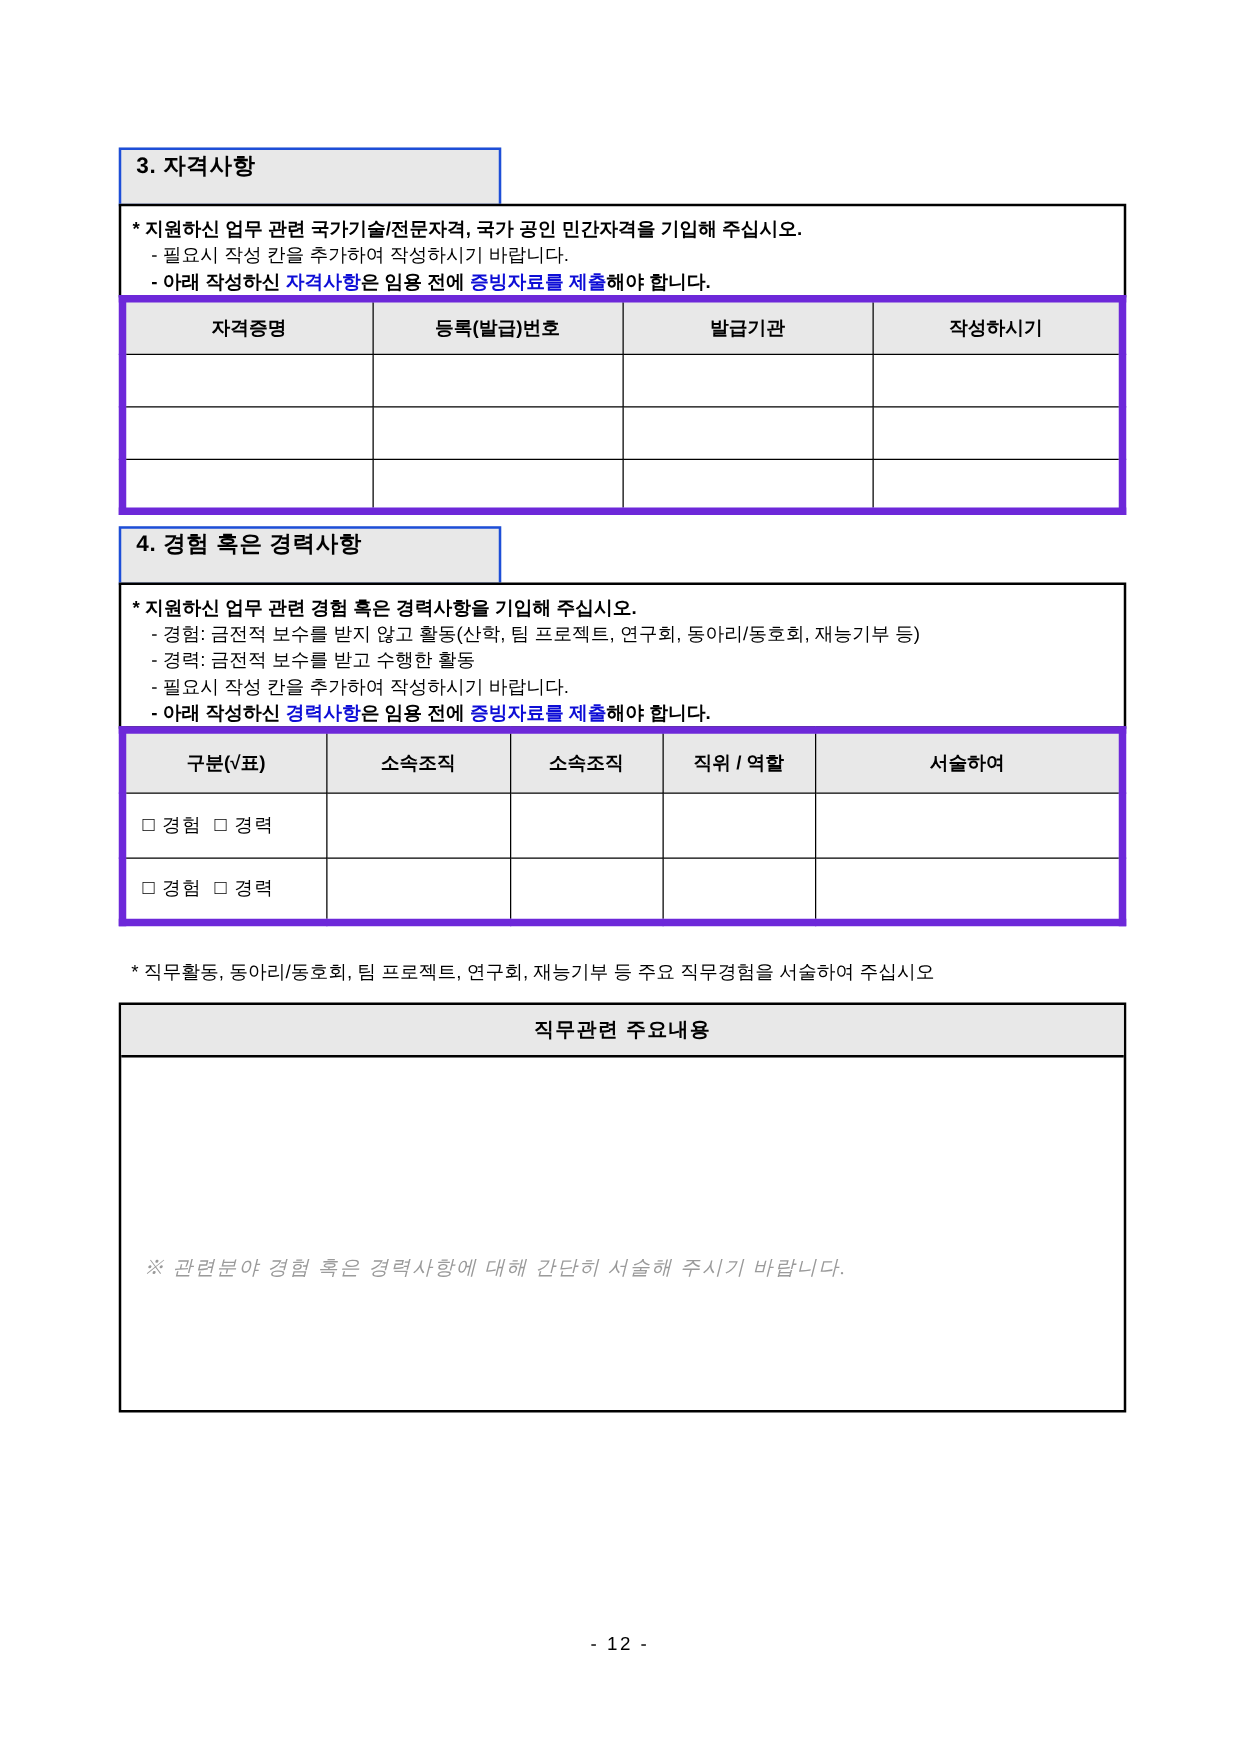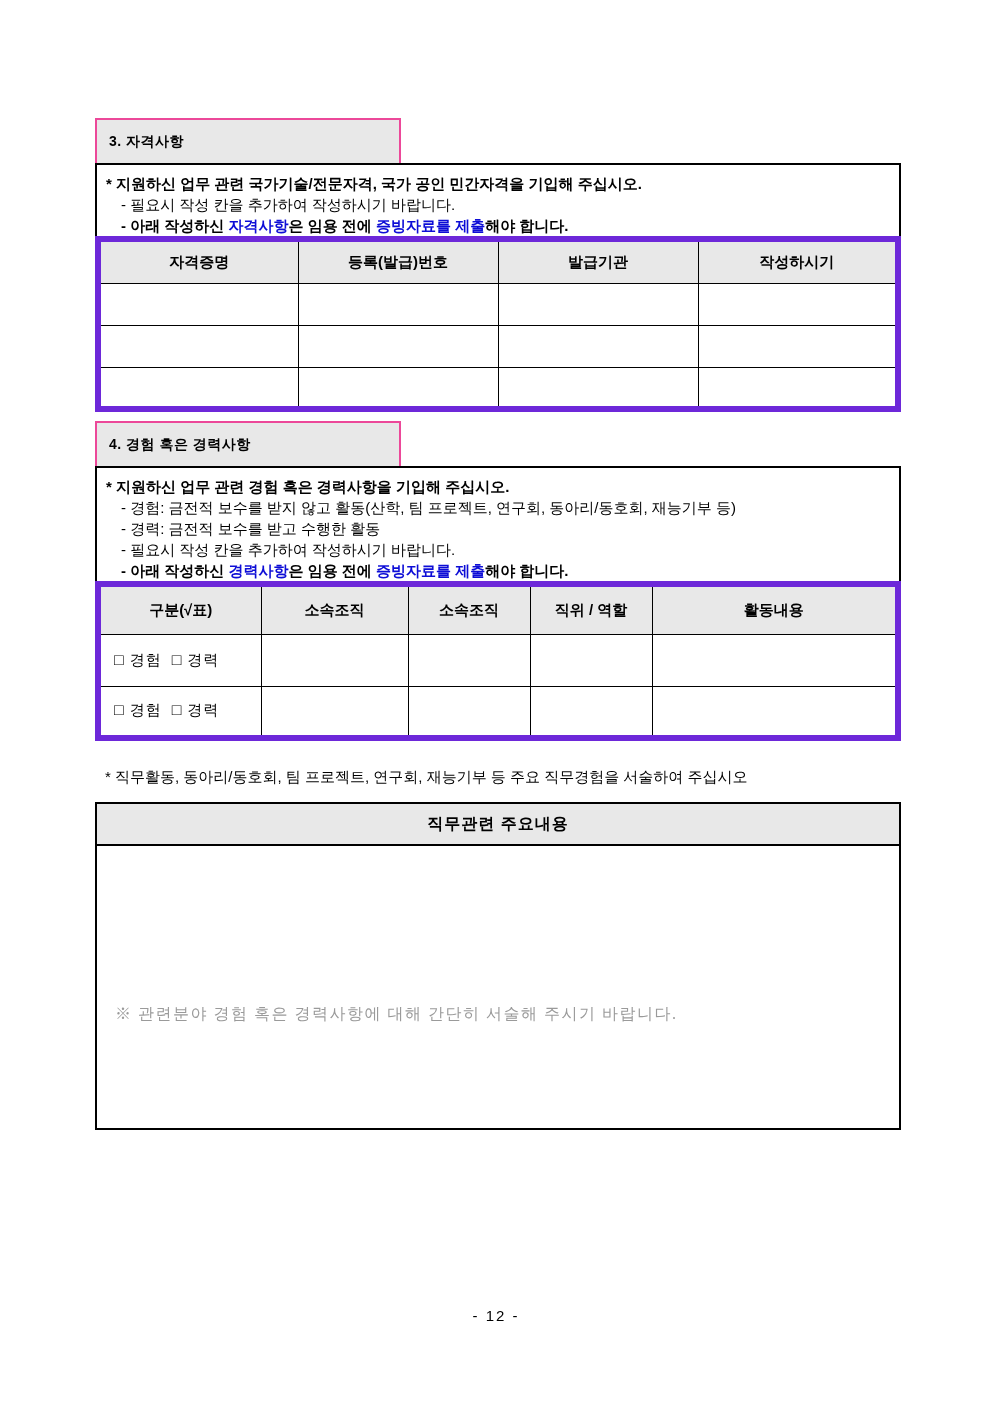--- a/index.html
+++ b/index.html
@@ -9,24 +9,24 @@
     position: relative;
     font-family: "Liberation Sans", "DejaVu Sans", sans-serif;
     color: #000;
   }
   .content { position: absolute; left: 95px; top: 0; width: 806px; }
 
   
   .section-tab {
     width: 306px; height: 47px;
     background: #e8e8e8;
-    border: 2px solid #ec4899;
-    display: flex; align-items: center;
+    border: 2px solid #1d4ed8;
+    display: flex; align-items: flex-start;
     padding-left: 12px;
-    font-size: 14px; font-weight: bold;
+    font-size: 18px; font-weight: bold;
     letter-spacing: 0.5px;
   }
   .tab3 { margin-top: 118px; }
   .tab4 { margin-top: 9px; }
 
   
   .instr-box {
     border: 2px solid #000;
     margin-top: -2px;
     padding: 8px 8px 0 9px;
@@ -90,20 +90,21 @@
     border-bottom: 2px solid #000;
     display: flex; align-items: center; justify-content: center;
     font-size: 16px; font-weight: bold;
     letter-spacing: 1px;
   }
   .job-box-body { position: relative; height: 346px; }
   .job-placeholder {
     position: absolute;
     left: 18px; top: 158px;
     font-family: "Liberation Serif", "DejaVu Serif", serif;
+    font-style: italic;
     font-size: 16px;
     color: #9a9a9a;
     letter-spacing: 1.5px;
     white-space: nowrap;
   }
 
   .page-number {
     position: absolute;
     top: 1307px; left: 0;
     width: 992px;
@@ -183,21 +184,21 @@
         <col style="width:122px">
         <col style="width:122px">
         <col>
       </colgroup>
     <thead>
       <tr>
         <th>구분(√표)</th>
         <th>소속조직</th>
         <th>소속조직</th>
         <th>직위 / 역할</th>
-        <th>활동내용</th>
+        <th>서술하여</th>
       </tr>
     </thead>
     <tbody>
       <tr>
         <td class="checkbox-cell"><span class="cb">□</span><span class="lbl">경험</span><span class="cb">□</span><span class="lbl">경력</span></td>
         <td></td>
           <td></td>
           <td></td>
           <td></td>
       </tr>

